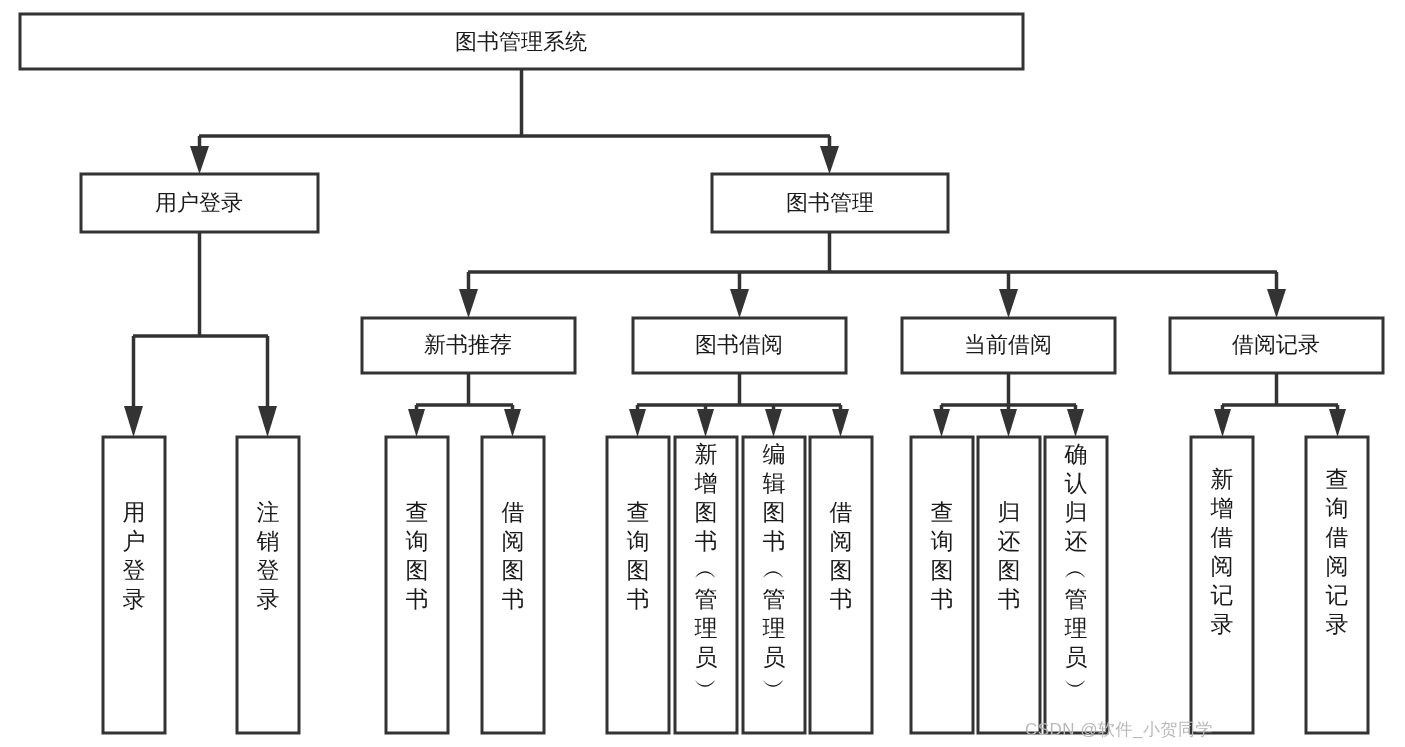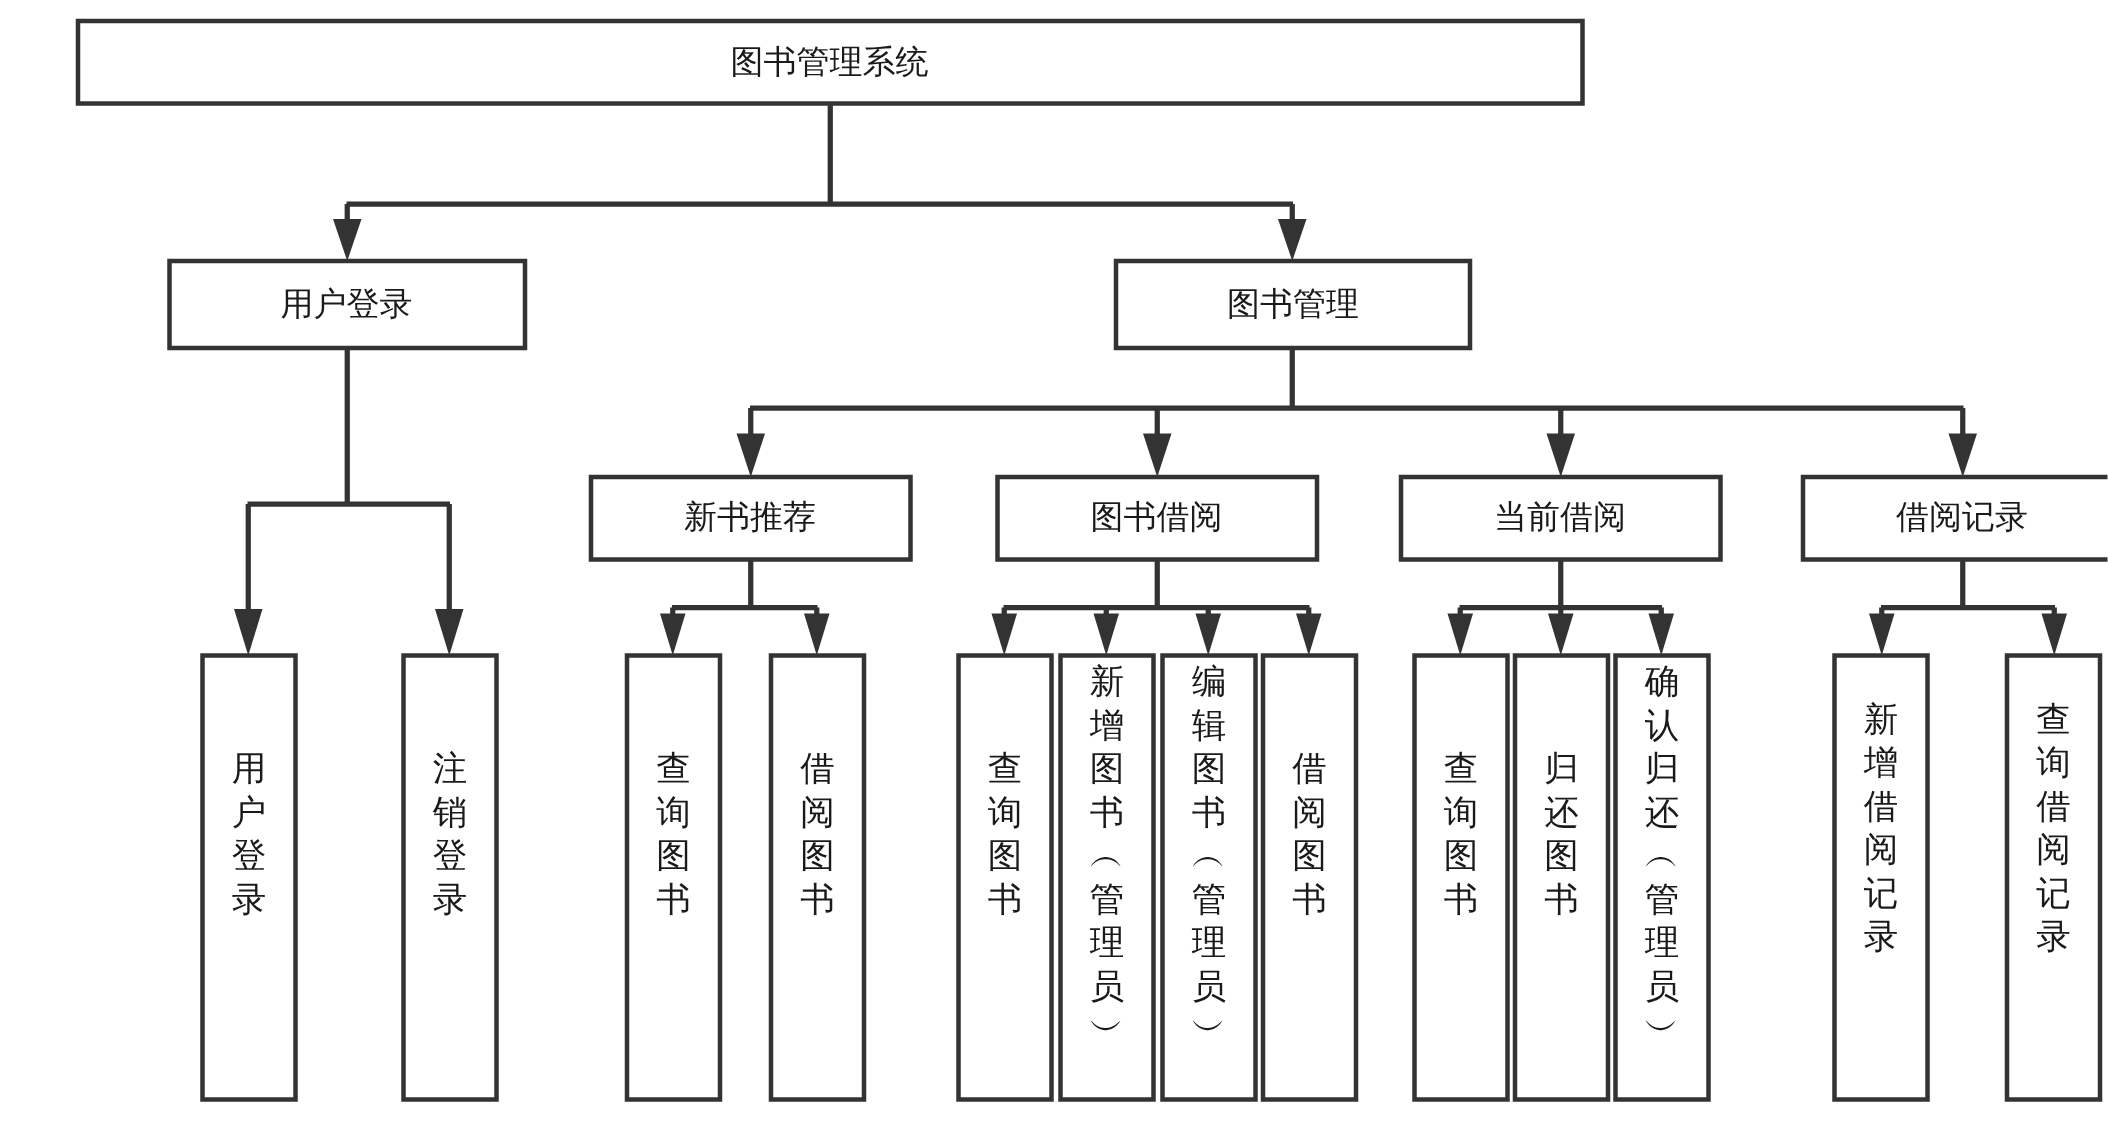--- a/index.html
+++ b/index.html
@@ -11,21 +11,20 @@
     width: 1405px;
     height: 747px;
     font-family: "Liberation Sans", "DejaVu Sans", sans-serif;
     overflow: hidden;
     position: relative;
   }
   #diagram-root {
     position: relative;
     width: 1223px;
     height: 747px;
-    margin-left: 32px;
   }
   svg.canvas {
     position: absolute;
     left: 0;
     top: 0;
     width: 1405px;
     height: 747px;
     display: block;
   }
   .node-box {
@@ -246,14 +245,15 @@
       <text class="node-label-vertical" x="1222" y="487"><tspan x="1222" dy="0">新</tspan><tspan x="1222" dy="29">增</tspan><tspan x="1222" dy="29">借</tspan><tspan x="1222" dy="29">阅</tspan><tspan x="1222" dy="29">记</tspan><tspan x="1222" dy="29">录</tspan></text>
     </g>
 
     <g>
       <rect class="node-box" x="1306" y="437" width="62" height="296"></rect>
       <text class="node-label-vertical" x="1337" y="487"><tspan x="1337" dy="0">查</tspan><tspan x="1337" dy="29">询</tspan><tspan x="1337" dy="29">借</tspan><tspan x="1337" dy="29">阅</tspan><tspan x="1337" dy="29">记</tspan><tspan x="1337" dy="29">录</tspan></text>
     </g>
 
   </svg>
 
+  <div class="watermark">CSDN @软件_小贺同学</div>
 
 </div>
 
 </body></html>

